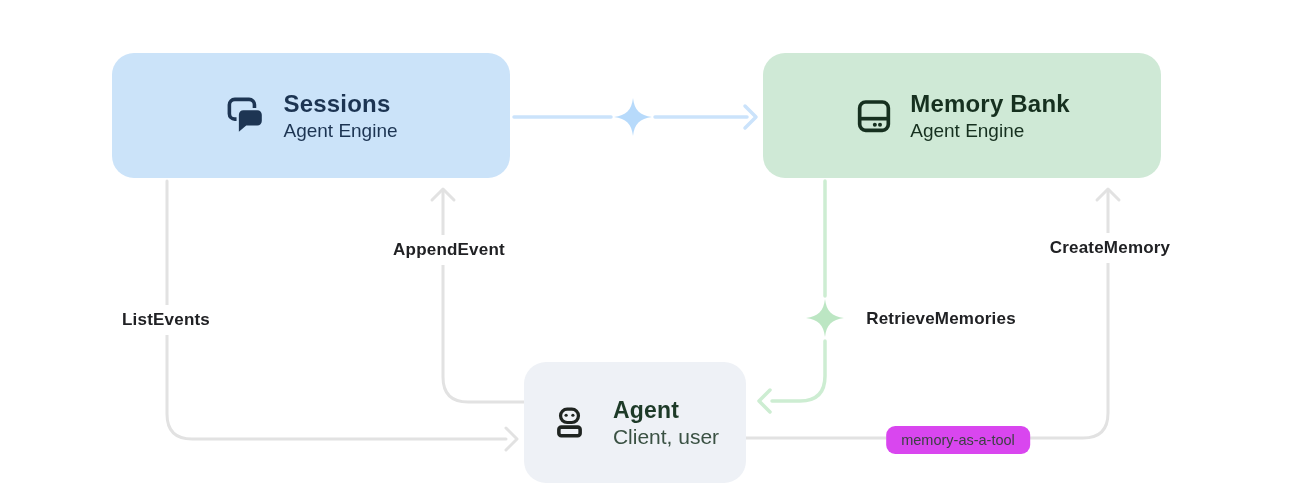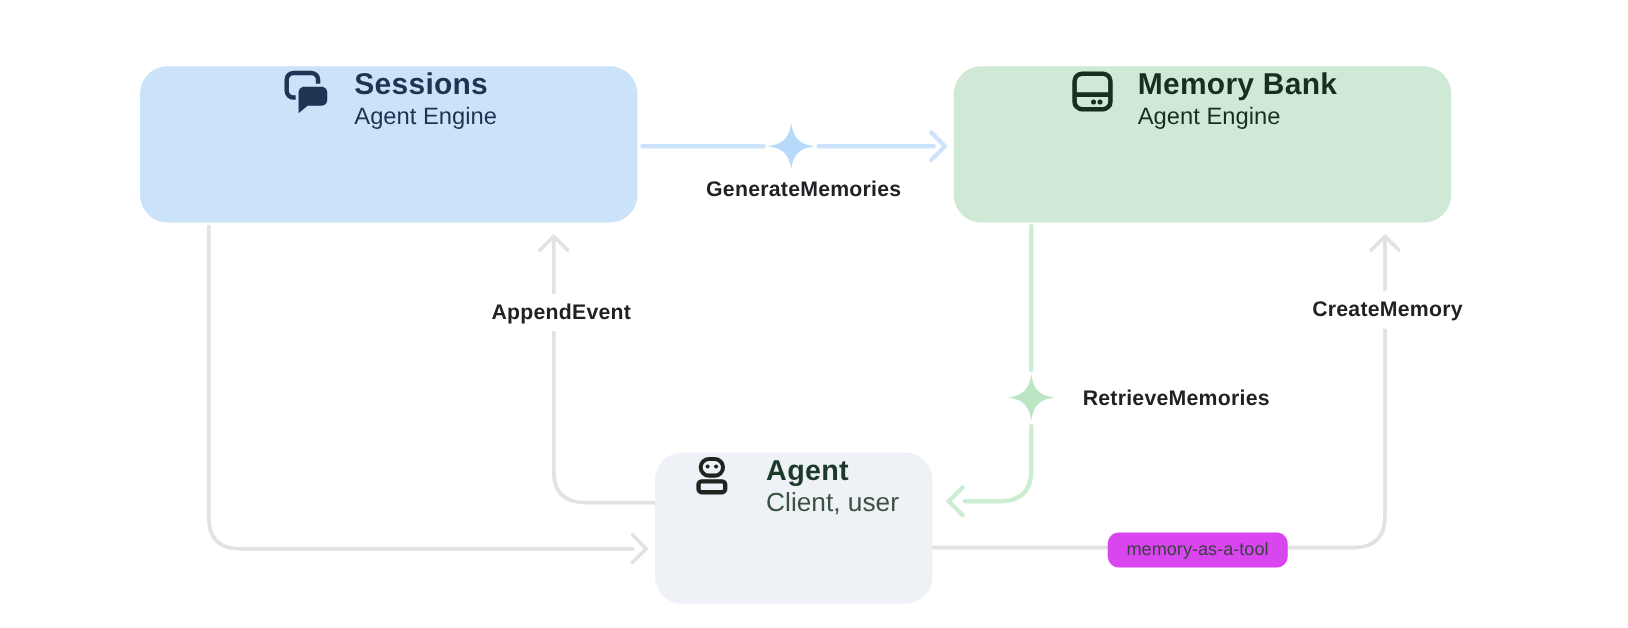--- a/index.html
+++ b/index.html
@@ -4,21 +4,21 @@
 <style>
   * { margin:0; padding:0; box-sizing:border-box; }
   html,body { background:#ffffff; }
   .canvas {
     position:relative; width:1302px; height:502px; background:#ffffff;
     font-family:"Liberation Sans", sans-serif; overflow:hidden;
   }
   .edges-layer { position:absolute; left:0; top:0; z-index:1; }
 
   .node {
-    position:absolute; z-index:3; display:flex; align-items:flex-start;
+    position:absolute; z-index:3; display:flex; align-items:center;
     justify-content:center; gap:16px; border-radius:22px;
   }
   .node-sessions  { left:112px; top:53px;  width:398px; height:125px; }
   .node-memory    { left:763px; top:53px;  width:398px; height:125px; }
   .node-agent     { left:524px; top:362px; width:222px; height:121px; gap:25px; }
 
   .node-icon { display:flex; align-items:center; justify-content:center; }
   .node-text { display:flex; flex-direction:column; line-height:1.22; }
   .node-title { font-size:24px; font-weight:700; letter-spacing:.2px; }
   .node-subtitle { font-size:19px; font-weight:400; }
@@ -72,22 +72,22 @@
       <path d="M770,390 L759,401 L770,412"></path>
     </g>
     <path transform="translate(825,318)" fill="#bce6c3" stroke="none" d="M0,-19 C1.5,-6.8 6.8,-1.5 19,0 C6.8,1.5 1.5,6.8 0,19 C-1.5,6.8 -6.8,1.5 -19,0 C-6.8,-1.5 -1.5,-6.8 0,-19 Z"></path>
 
     <g stroke="#e2e2e2" stroke-width="3" fill="none" stroke-linecap="round" stroke-linejoin="round">
       <path d="M746,438 H1083 Q1108,438 1108,413 V190"></path>
       <path d="M1097,200 L1108,189 L1119,200"></path>
     </g>
   </svg>
 
-  <div class="edge-label label-generate">GenerateMemories</div>
   <div class="edge-label label-append">AppendEvent</div>
+  <div class="edge-label label-list">ListEvents</div>
   <div class="edge-label label-retrieve">RetrieveMemories</div>
   <div class="edge-label label-create">CreateMemory</div>
 
   <div class="tool-badge">memory-as-a-tool</div>
 
   <div class="node node-sessions" style="background: rgb(203, 227, 249); color: rgb(28, 52, 82);">
     <span class="node-icon">
       <svg width="43" height="43" viewBox="0 0 24 24">
         <rect x="3" y="3" width="14" height="11" rx="3" fill="none" stroke="#1d3553" stroke-width="2"></rect>
         <path d="M8.3,21 V11.6 C8.3,10.2 9.4,9.1 10.8,9.1 H18.6 C20,9.1 21.1,10.2 21.1,11.6 V15.1 C21.1,16.5 20,17.6 18.6,17.6 H12.4 L8.3,21 Z" fill="#1d3553" stroke="#cbe3f9" stroke-width="2.6" paint-order="stroke"></path>

